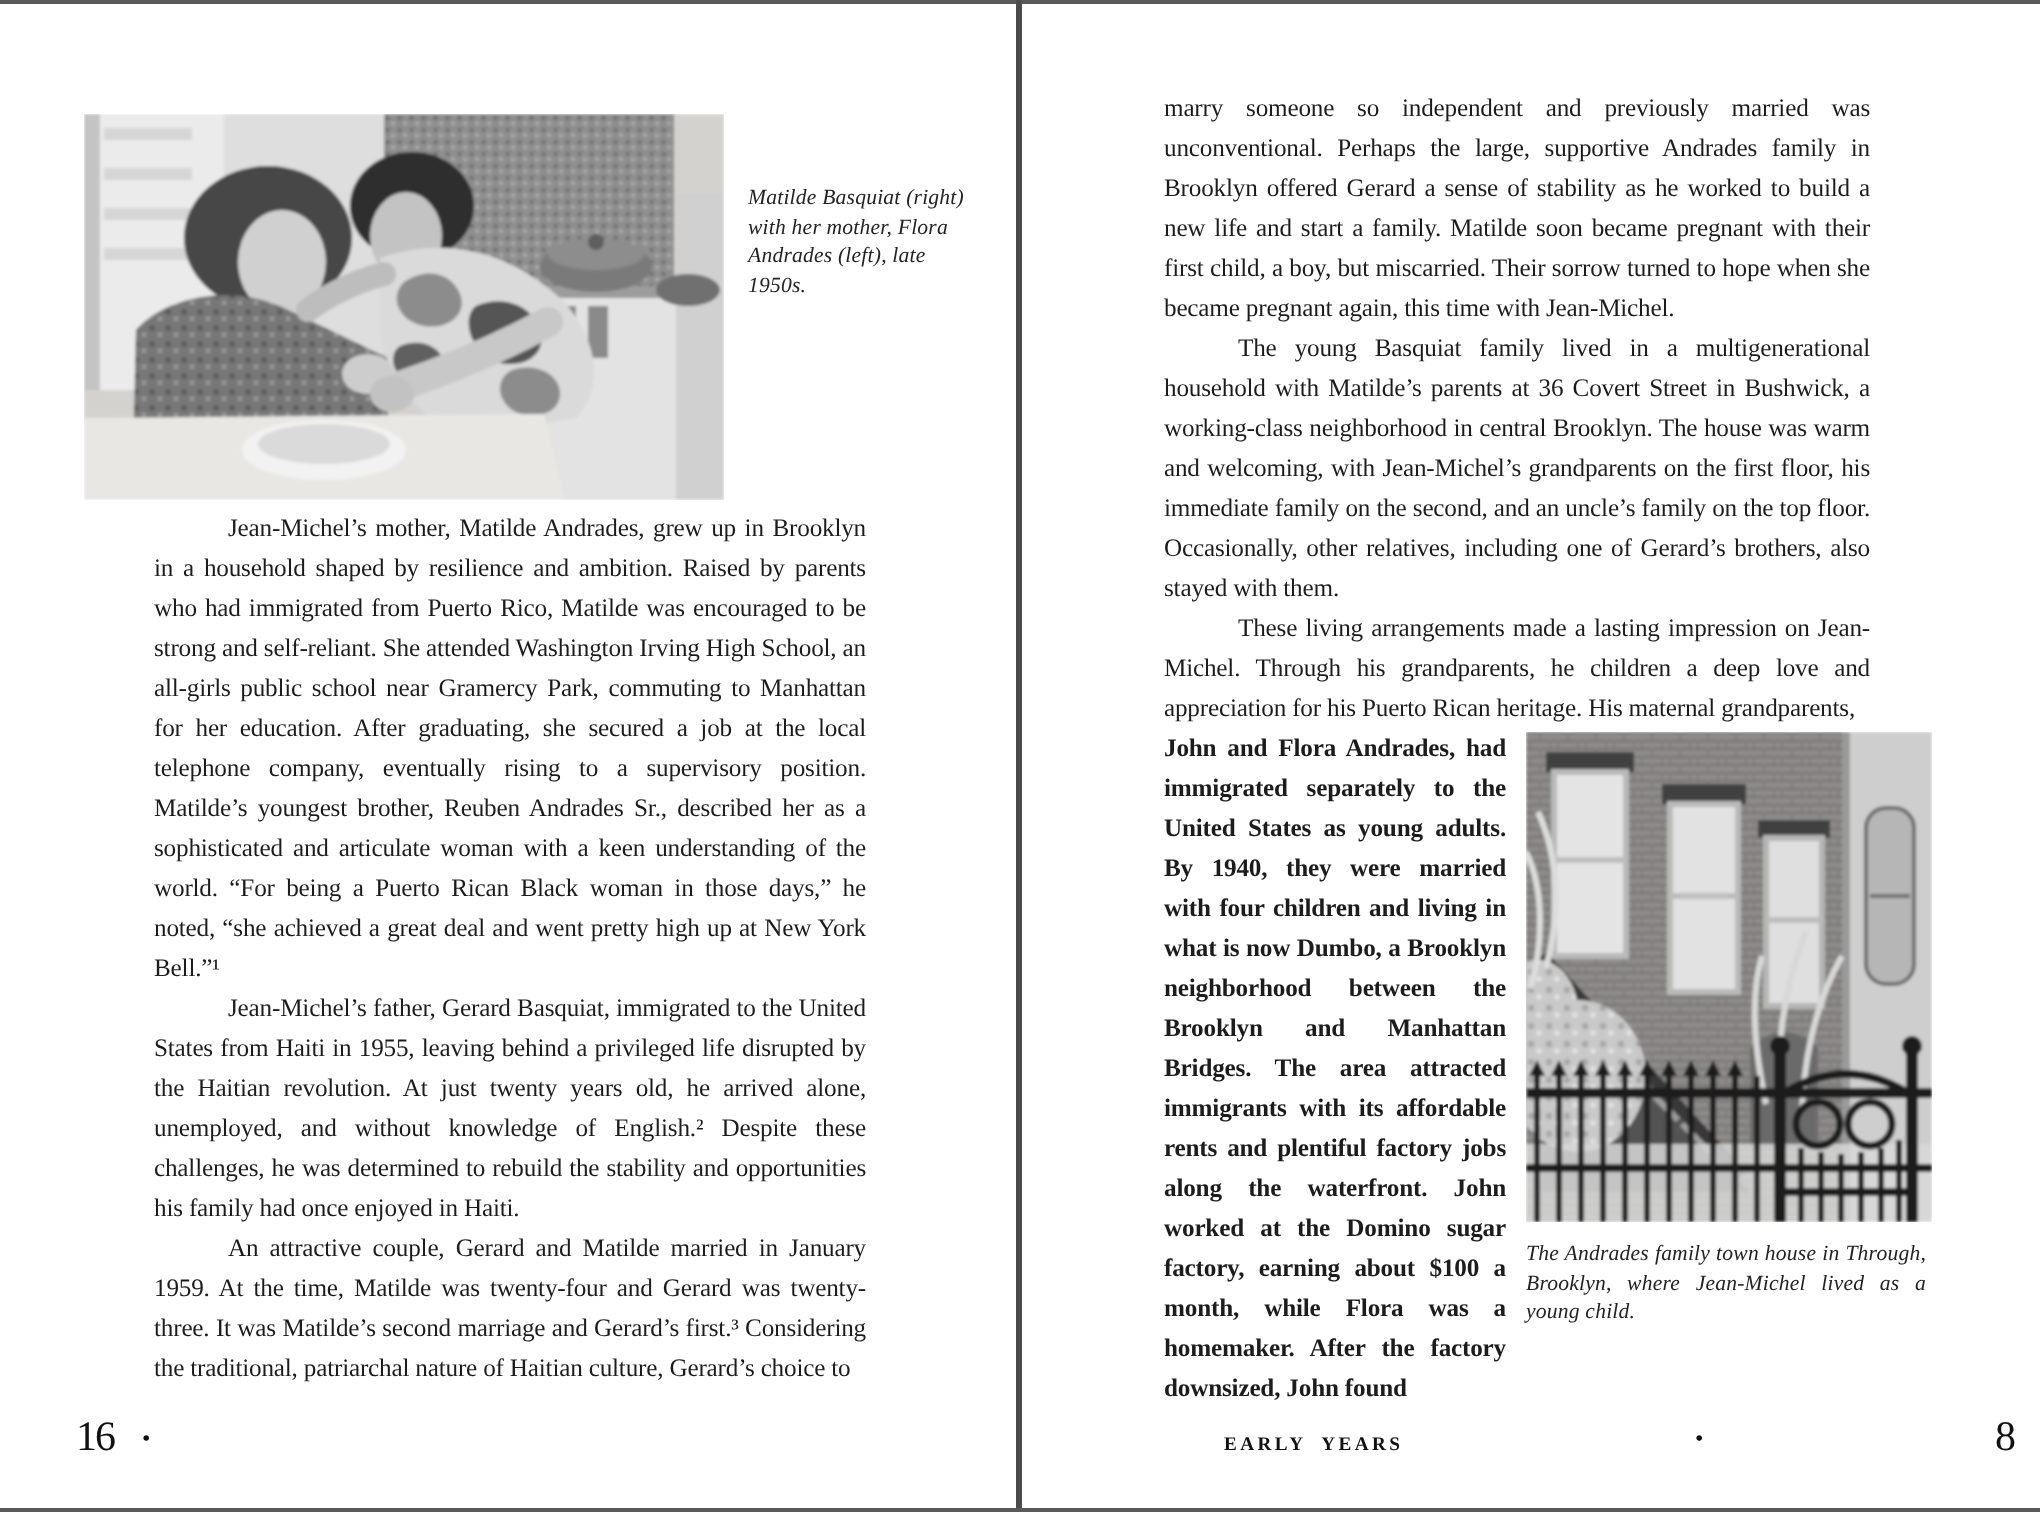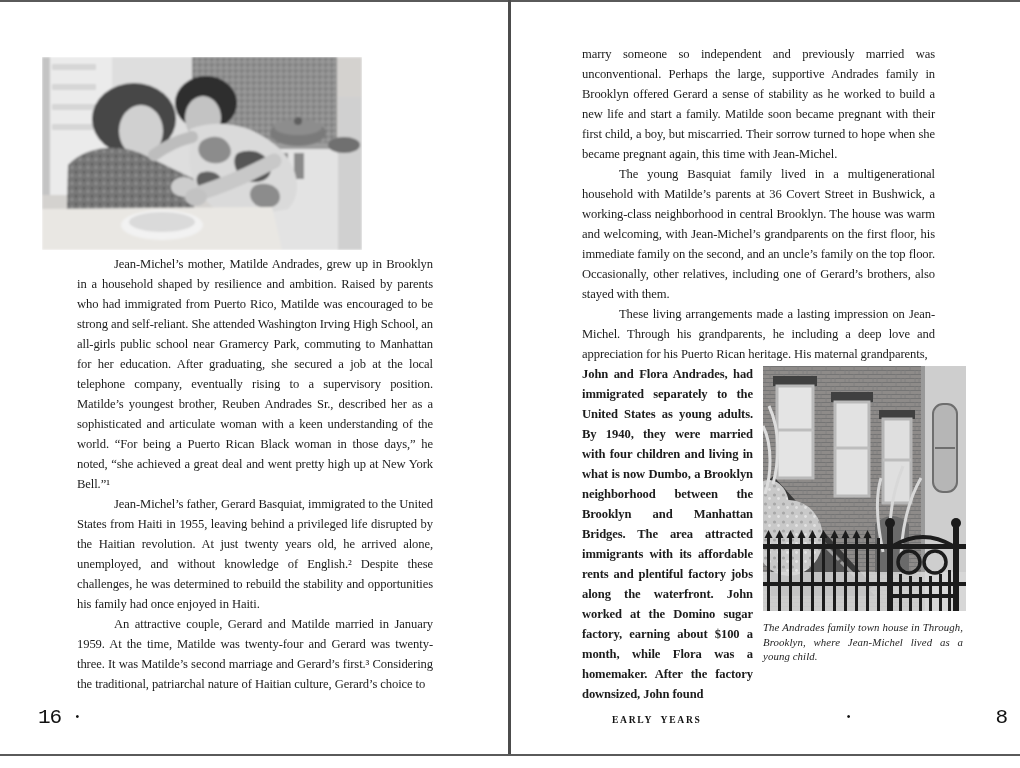--- a/index.html
+++ b/index.html
@@ -52,21 +52,21 @@
   #caption-house{margin-top:9px;width:200px;}
 
   
   .footer{
     position:absolute;top:706px;height:26px;
     display:flex;align-items:baseline;
   }
   #footer-left{left:38px;}
   #footer-right{left:612px;width:395px;justify-content:space-between;}
   .page-number{
-    font-family:Liberation Mono, monospace;
+    font-family:Liberation Serif, serif;
     font-size:21px;line-height:24px;
     font-weight:400;color:#111;
     letter-spacing:-1px;
   }
   .footer-bullet{font-size:12px;color:#111;margin:0 14px;position:relative;top:-2px;}
   .running-head{
     font-size:9.6px;font-weight:700;
     letter-spacing:1.7px;word-spacing:4px;
     color:#111;text-transform:uppercase;
   }
@@ -137,36 +137,37 @@
         <ellipse cx="142" cy="130" rx="13" ry="10" fill="#cdcdcd"></ellipse>
         <ellipse cx="154" cy="140" rx="11" ry="9" fill="#c2c2c2"></ellipse>
 
         <path d="M0,152 L230,150 L240,193 L0,193 Z" fill="#e9e7e3"></path>
         <ellipse cx="120" cy="168" rx="41" ry="15" fill="#f2f2f2"></ellipse>
         <ellipse cx="120" cy="165" rx="33" ry="10" fill="#dadada"></ellipse>
       </g>
     </svg>
   </div>
 
+  <div id="caption-kitchen" class="caption">Matilde Basquiat (right) with her mother, Flora Andrades (left), late 1950s.</div>
 
   <div id="left-text" class="bodytext">
     <p class="indent">Jean-Michel’s mother, Matilde Andrades, grew up in Brooklyn in a household shaped by resilience and ambition. Raised by parents who had immigrated from Puerto Rico, Matilde was encouraged to be strong and self-reliant. She attended Washington Irving High School, an all-girls public school near Gramercy Park, commuting to Manhattan for her education. After graduating, she secured a job at the local telephone company, eventually rising to a supervisory position. Matilde’s youngest brother, Reuben Andrades Sr., described her as a sophisticated and articulate woman with a keen understanding of the world. “For being a Puerto Rican Black woman in those days,” he noted, “she achieved a great deal and went pretty high up at New York Bell.”¹</p>
     <p class="indent">Jean-Michel’s father, Gerard Basquiat, immigrated to the United States from Haiti in 1955, leaving behind a privileged life disrupted by the Haitian revolution. At just twenty years old, he arrived alone, unemployed, and without knowledge of English.² Despite these challenges, he was determined to rebuild the stability and opportunities his family had once enjoyed in Haiti.</p>
     <p class="indent">An attractive couple, Gerard and Matilde married in January 1959. At the time, Matilde was twenty-four and Gerard was twenty-three. It was Matilde’s second marriage and Gerard’s first.³ Considering the traditional, patriarchal nature of Haitian culture, Gerard’s choice to</p>
   </div>
 
   <div id="footer-left" class="footer">
     <span class="page-number">16</span>
     <span class="footer-bullet">•</span>
   </div>
 
   <div id="right-text" class="bodytext">
     <p>marry someone so independent and previously married was unconventional. Perhaps the large, supportive Andrades family in Brooklyn offered Gerard a sense of stability as he worked to build a new life and start a family. Matilde soon became pregnant with their first child, a boy, but miscarried. Their sorrow turned to hope when she became pregnant again, this time with Jean-Michel.</p>
     <p class="indent">The young Basquiat family lived in a multigenerational household with Matilde’s parents at 36 Covert Street in Bushwick, a working-class neighborhood in central Brooklyn. The house was warm and welcoming, with Jean-Michel’s grandparents on the first floor, his immediate family on the second, and an uncle’s family on the top floor. Occasionally, other relatives, including one of Gerard’s brothers, also stayed with them.</p>
-    <p class="indent">These living arrangements made a lasting impression on Jean-Michel. Through his grandparents, he including a deep love and appreciation for his Puerto Rican heritage. His maternal grandparents,</p>
+    <p class="indent">These living arrangements made a lasting impression on Jean-Michel. Through his grandparents, he children a deep love and appreciation for his Puerto Rican heritage. His maternal grandparents,</p>
     <div id="wrap-row">
       <p id="wrap-col">John and Flora Andrades, had immigrated separately to the United States as young adults. By 1940, they were married with four children and living in what is now Dumbo, a Brooklyn neighborhood between the Brooklyn and Manhattan Bridges. The area attracted immigrants with its affordable rents and plentiful factory jobs along the waterfront. John worked at the Domino sugar factory, earning about $100 a month, while Flora was a homemaker. After the factory downsized, John found</p>
       <div id="house-figure">
         <svg class="photo-frame" width="203" height="245" viewBox="0 0 203 245" aria-hidden="true">
           <defs>
             <pattern id="brick" width="14" height="8" patternUnits="userSpaceOnUse">
               <rect width="14" height="8" fill="#8e8b89"></rect>
               <path d="M0,0.5 h14 M0,4.5 h14" stroke="#757575" stroke-width="1"></path>
               <path d="M7,0 v4 M2,4 v4 M12,4 v4" stroke="#7d7d7d" stroke-width="0.8"></path>
             </pattern>

